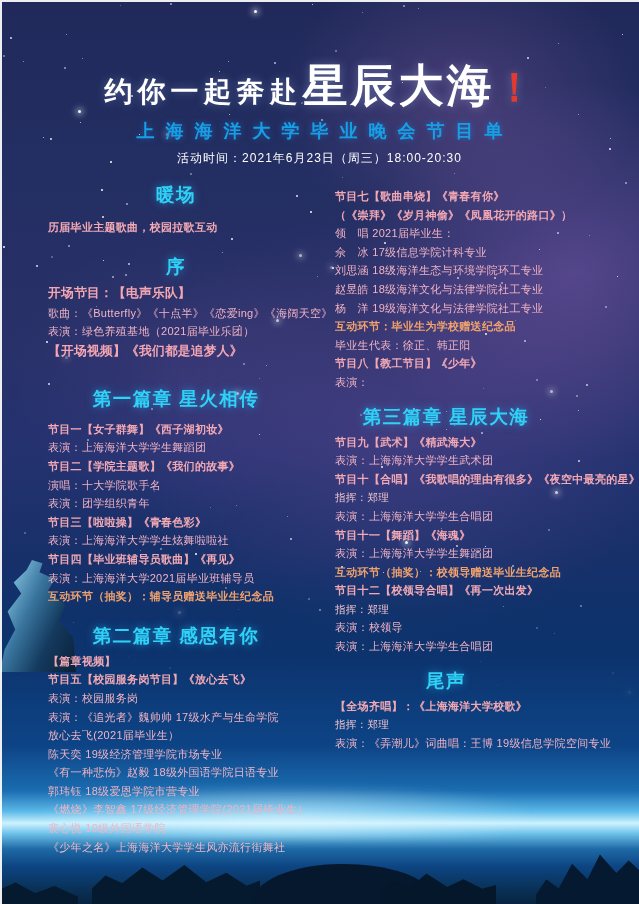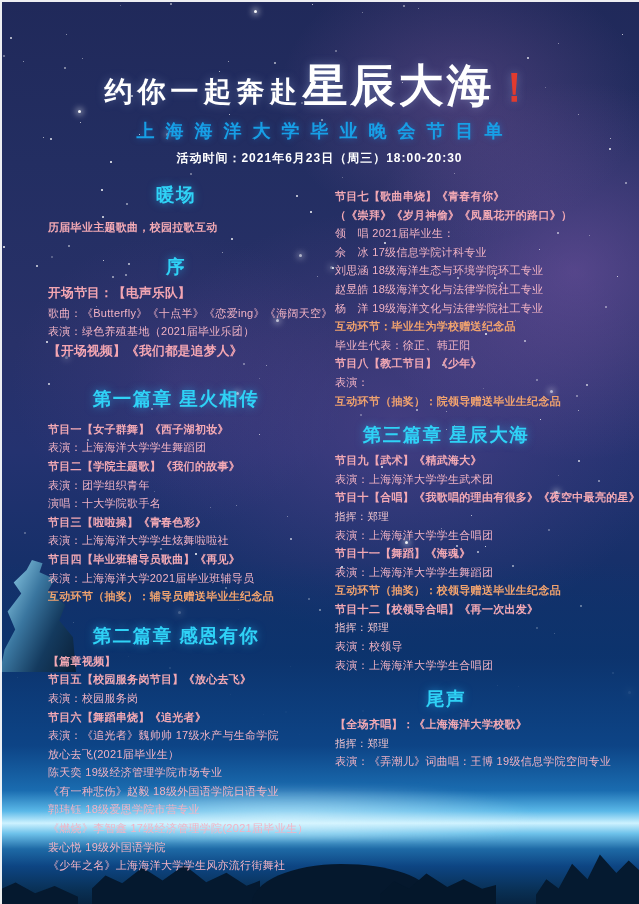--- a/index.html
+++ b/index.html
@@ -43,21 +43,21 @@
   
   .hdr { position:absolute; left:0; top:0; width:100%; z-index:5; text-align:center; }
   .title { position:absolute; top:56px; width:100%; white-space:nowrap; color:#fff;
     font-family:"DejaVu Serif","Liberation Serif",serif; font-weight:bold;
     text-shadow:0 0 10px rgba(180,210,255,.35); }
   .title .p1 { font-size:28px; letter-spacing:5px; }
   .title .p2 { font-size:45px; letter-spacing:3px; }
   .title .ex { font-size:40px; color:#e23b2e; font-family:"Liberation Sans",sans-serif; }
   .subtitle { position:absolute; top:119px; width:100%; font-size:18px; font-weight:bold;
     color:#179fe6; letter-spacing:11px; text-indent:11px; text-shadow:0 0 6px rgba(30,140,230,.5); }
-  .time { position:absolute; top:150px; width:100%; font-size:12px; font-weight:bold; color:#fff; letter-spacing:1px; }
+  .time { position:absolute; top:150px; width:100%; font-size:12px; font-weight:normal; color:#fff; letter-spacing:1px; }
 
   
   .col { position:absolute; z-index:5; }
   .col-left  { left:48px; top:182px; width:300px; }
   .col-right { left:335px; top:187px; width:304px; }
   .sec-heading { font-size:18.5px; font-weight:bold; color:#2fd2f6; letter-spacing:1.5px;
     text-align:center; text-shadow:0 0 8px rgba(40,190,255,.55); white-space:nowrap; }
   .col-left  .sec-heading { width:256px; }
   .col-right .sec-heading { width:222px;margin-top:12px; }
   .line { font-size:11px; line-height:18.6px; white-space:nowrap; letter-spacing:.3px; }
@@ -292,33 +292,32 @@
     <div class="sec-heading mt-md mb-sm">序</div>
     <p class="line feature">开场节目：【电声乐队】</p>
     <p class="line normal">歌曲：《Butterfly》《十点半》《恋爱ing》《海阔天空》</p>
     <p class="line normal">表演：绿色养殖基地（2021届毕业乐团）</p>
     <p class="line feature">【开场视频】《我们都是追梦人》</p>
 
     <div class="sec-heading mt-lg mb-md">第一篇章 星火相传</div>
     <p class="line item">节目一【女子群舞】《西子湖初妆》</p>
     <p class="line normal">表演：上海海洋大学学生舞蹈团</p>
     <p class="line item">节目二【学院主题歌】《我们的故事》</p>
+    <p class="line normal">演唱：十大学院歌手名</p>
     <p class="line normal">表演：团学组织青年</p>
-    <p class="line normal">演唱：十大学院歌手名</p>
     <p class="line item">节目三【啦啦操】《青春色彩》</p>
     <p class="line normal">表演：上海海洋大学学生炫舞啦啦社</p>
     <p class="line item">节目四【毕业班辅导员歌曲】《再见》</p>
     <p class="line normal">表演：上海海洋大学2021届毕业班辅导员</p>
     <p class="line highlight">互动环节（抽奖）：辅导员赠送毕业生纪念品</p>
 
     <div class="sec-heading mt-md mb-sm">第二篇章 感恩有你</div>
     <p class="line item">【篇章视频】</p>
     <p class="line item">节目五【校园服务岗节目】《放心去飞》</p>
     <p class="line normal">表演：校园服务岗</p>
-    <p class="line item">节目六【舞蹈串烧】《追光者》</p>
     <p class="line normal">表演：《追光者》魏帅帅 17级水产与生命学院</p>
     <p class="line normal">放心去飞(2021届毕业生）</p>
     <p class="line normal">陈天奕 19级经济管理学院市场专业</p>
     <p class="line normal">《有一种悲伤》赵毅 18级外国语学院日语专业</p>
     <p class="line normal">郭玮钰 18级爱恩学院市营专业</p>
     <p class="line normal">《燃烧》李智鑫 17级经济管理学院(2021届毕业生）</p>
     <p class="line normal">裴心悦 19级外国语学院</p>
     <p class="line normal">《少年之名》上海海洋大学学生风亦流行街舞社</p>
   </div>
 
@@ -327,21 +326,20 @@
     <p class="line item">（《崇拜》《岁月神偷》《凤凰花开的路口》）</p>
     <p class="line normal">领　唱 2021届毕业生：</p>
     <p class="line normal">佘　冰 17级信息学院计科专业</p>
     <p class="line normal">刘思涵 18级海洋生态与环境学院环工专业</p>
     <p class="line normal">赵昱皓 18级海洋文化与法律学院社工专业</p>
     <p class="line normal">杨　洋 19级海洋文化与法律学院社工专业</p>
     <p class="line highlight">互动环节：毕业生为学校赠送纪念品</p>
     <p class="line normal">毕业生代表：徐正、韩正阳</p>
     <p class="line item">节目八【教工节目】《少年》</p>
     <p class="line normal">表演：</p>
-    <p class="line highlight">互动环节（抽奖）：院领导赠送毕业生纪念品</p>
 
     <div class="sec-heading mt-md mb-sm">第三篇章 星辰大海</div>
     <p class="line item">节目九【武术】《精武海大》</p>
     <p class="line normal">表演：上海海洋大学学生武术团</p>
     <p class="line item">节目十【合唱】《我歌唱的理由有很多》《夜空中最亮的星》</p>
     <p class="line conductor">指挥：郑理</p>
     <p class="line normal">表演：上海海洋大学学生合唱团</p>
     <p class="line item">节目十一【舞蹈】《海魂》</p>
     <p class="line normal">表演：上海海洋大学学生舞蹈团</p>
     <p class="line highlight">互动环节（抽奖）：校领导赠送毕业生纪念品</p>

